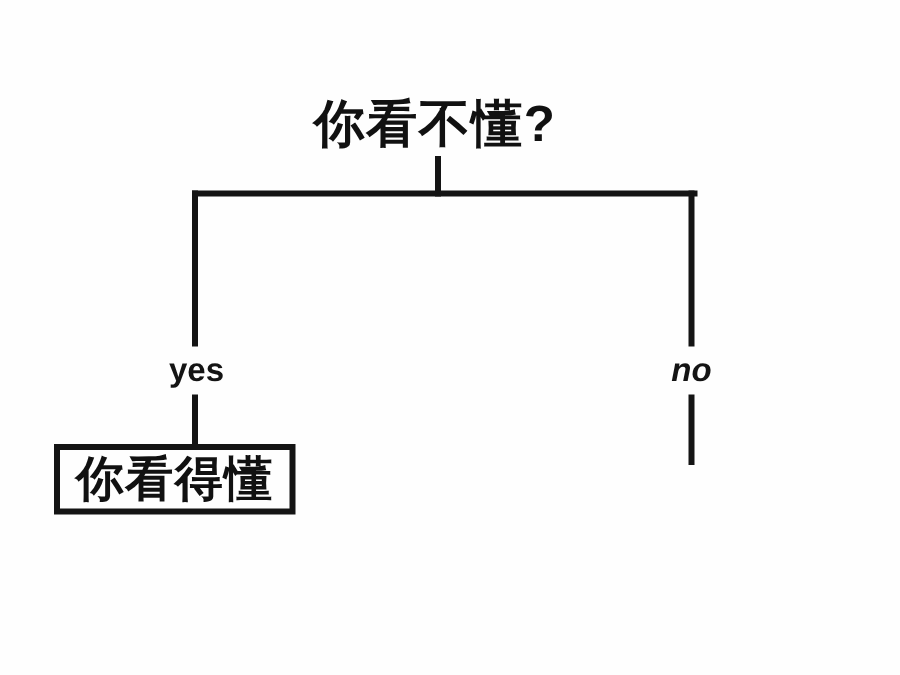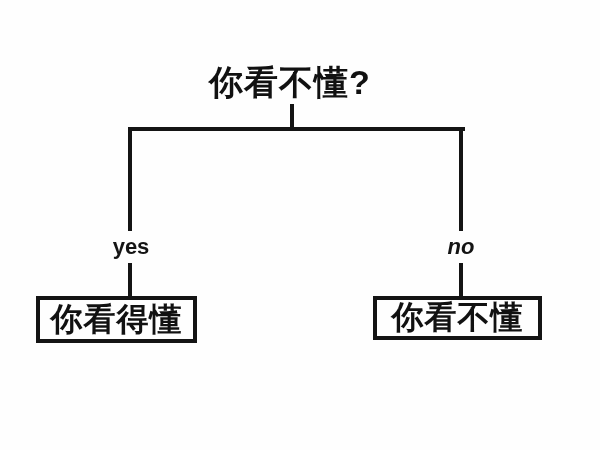--- a/index.html
+++ b/index.html
@@ -78,17 +78,14 @@
   <div class="line right-vertical"></div>
 
   <div class="branch-label yes">yes</div>
 
   <div class="branch-label no">no</div>
 
   <div class="outcome-box left">
     <span>你看得懂</span>
   </div>
 
-  <div class="outcome-box right">
-    <span>你看不懂</span>
-  </div>
 
 </div>
 
 </body></html>

